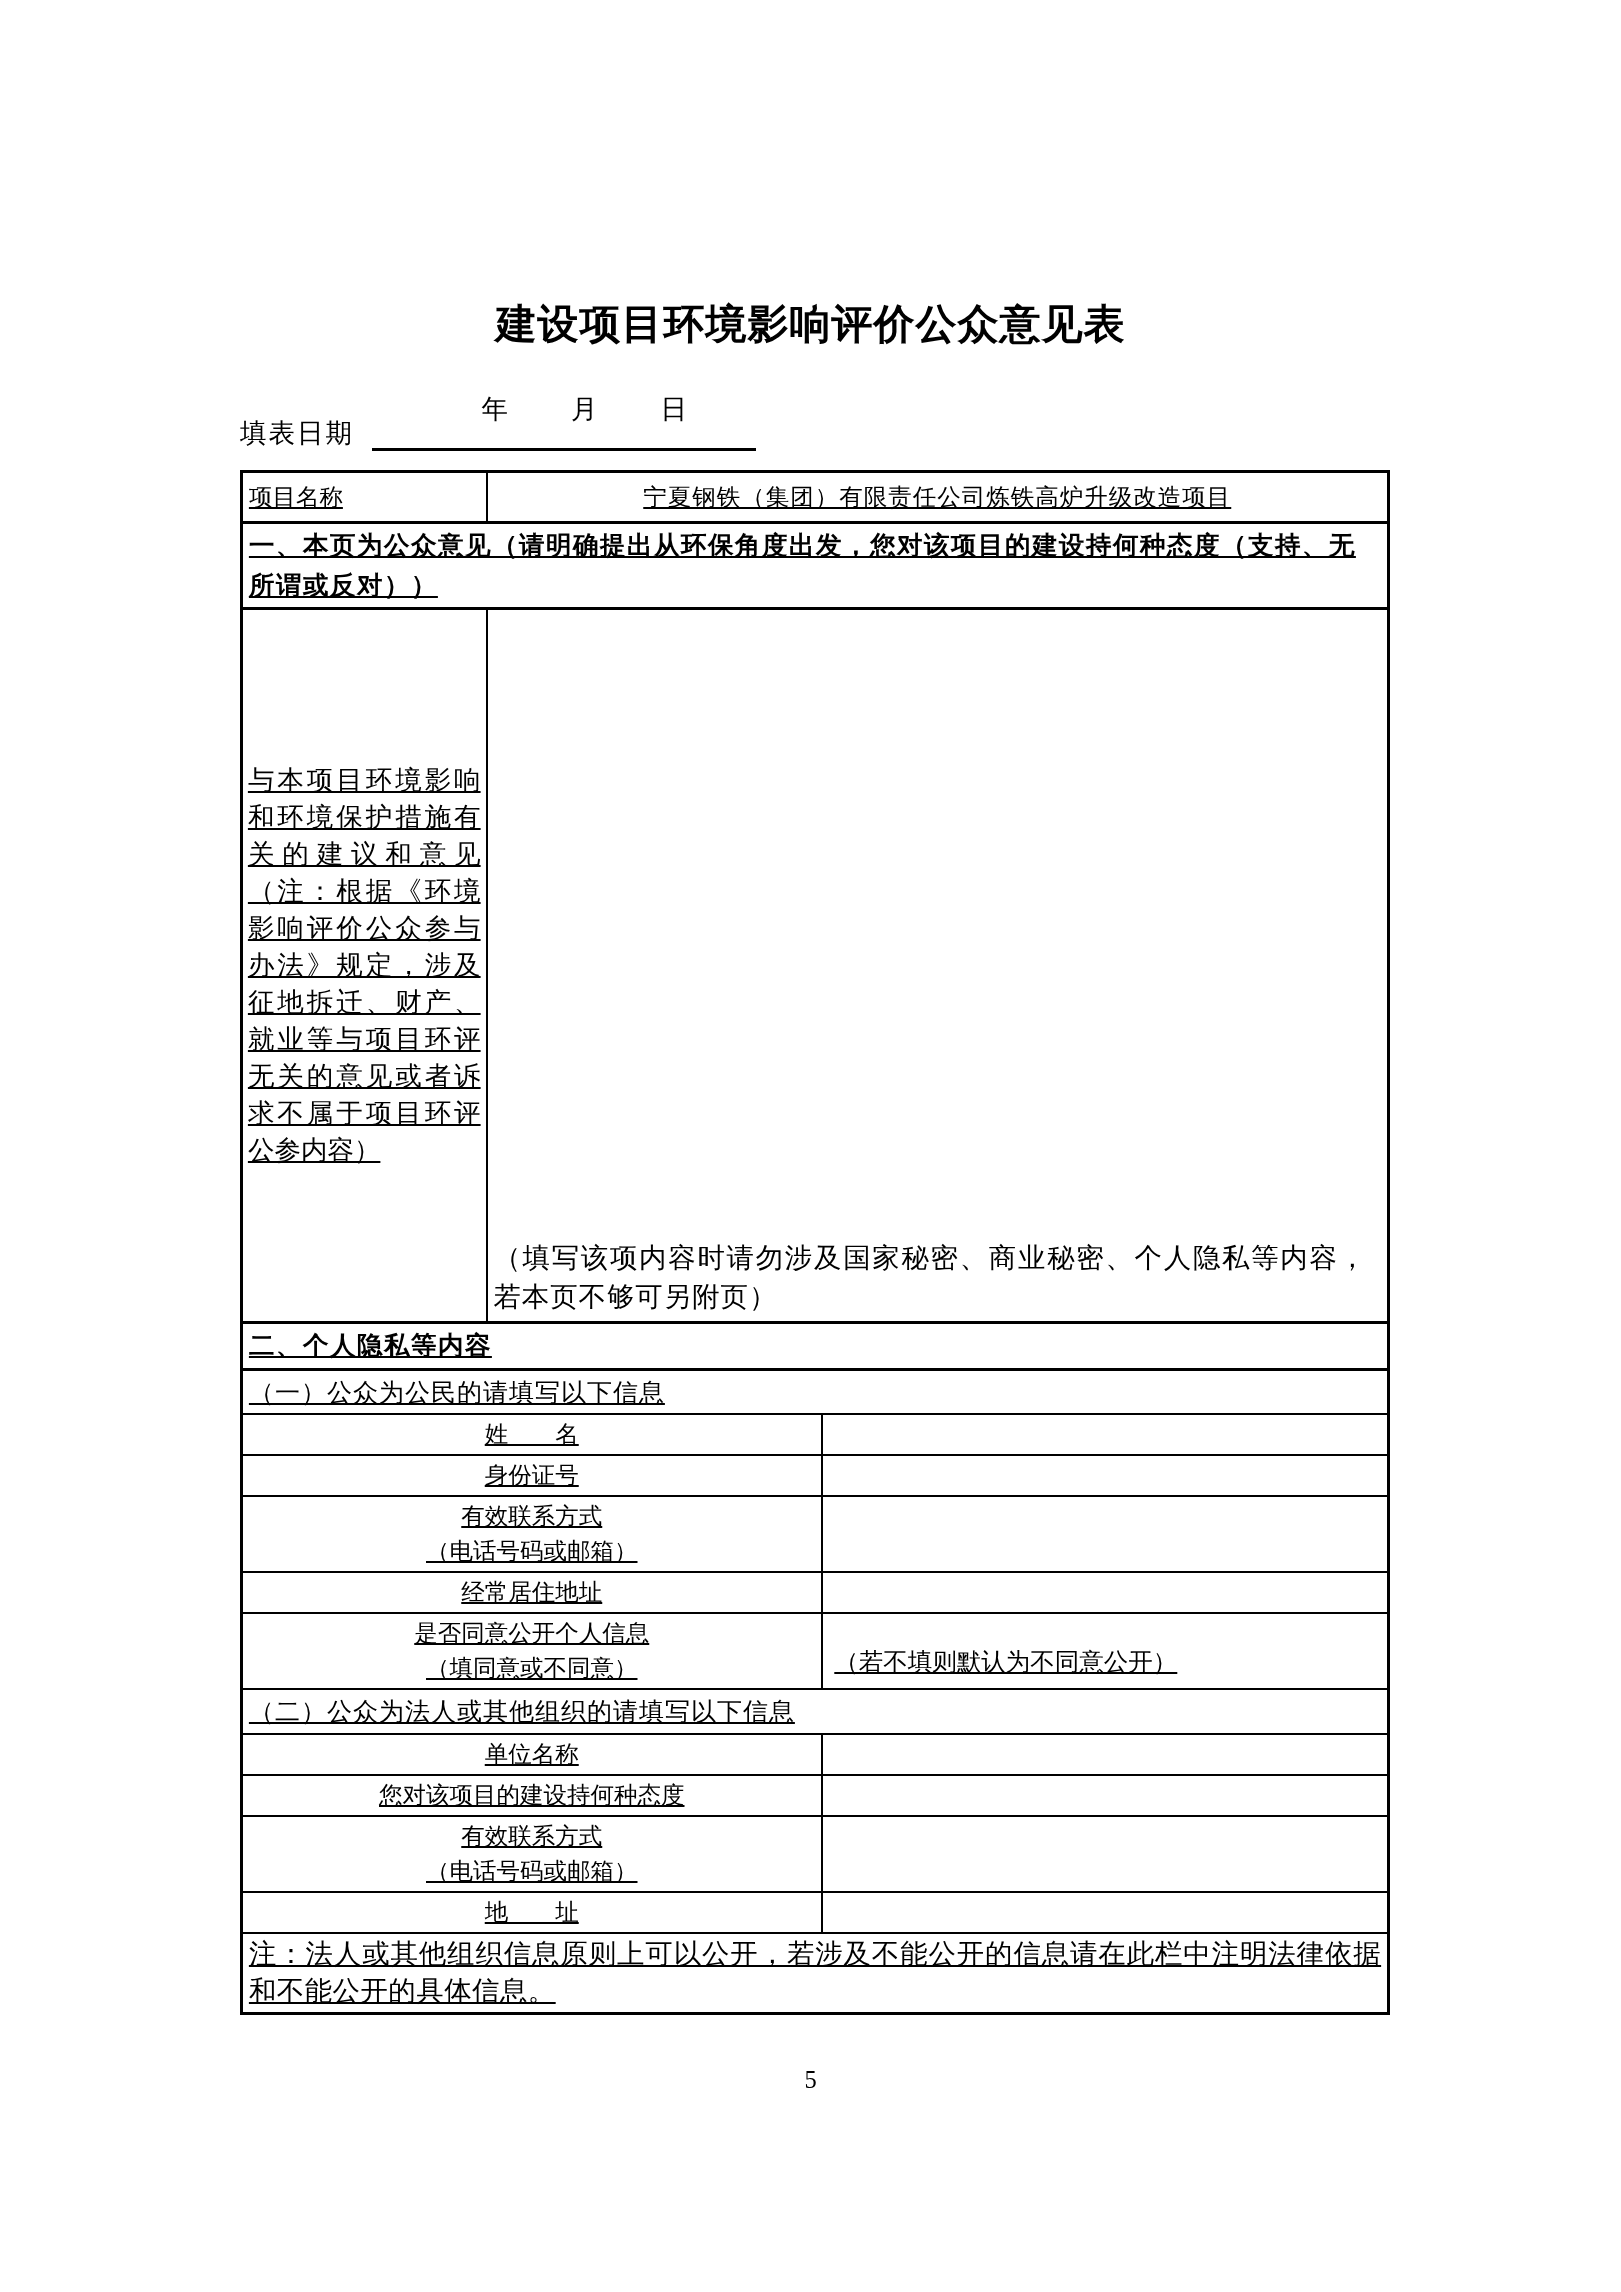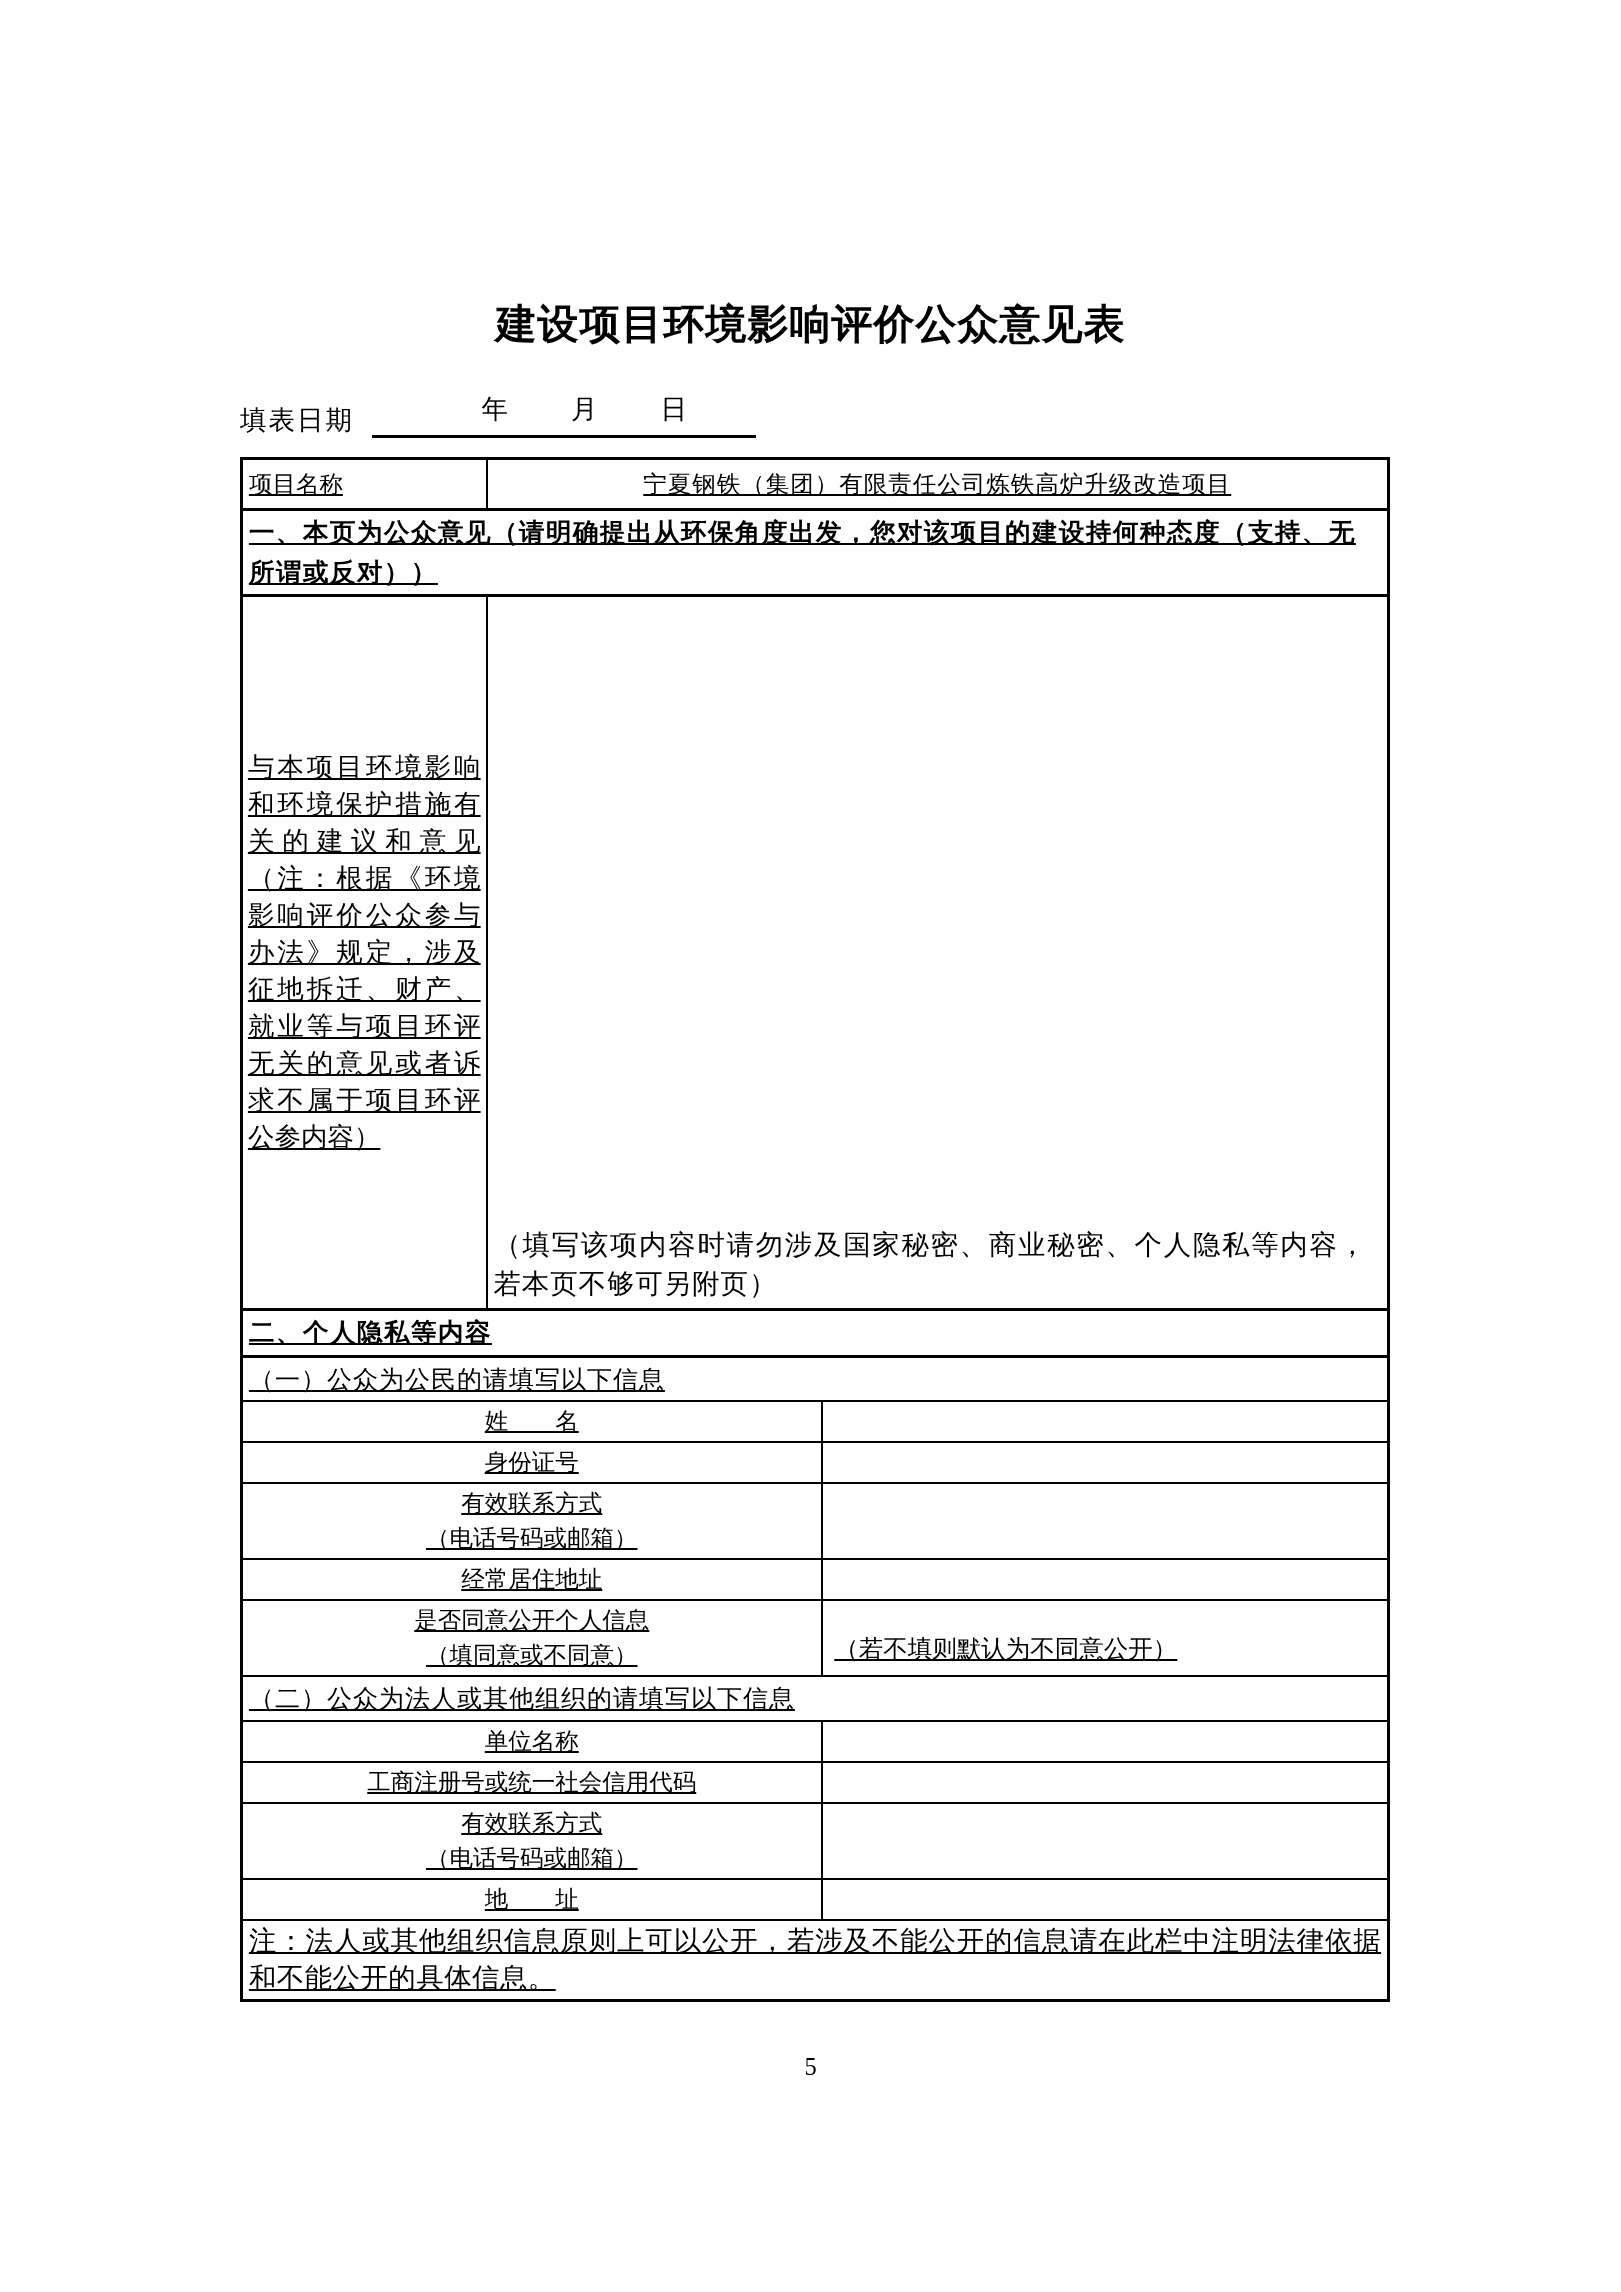--- a/index.html
+++ b/index.html
@@ -30,21 +30,21 @@
     font-size: 26.5px;
     line-height: 1.3;
     white-space: nowrap;
   }
   .dateline .date-label { letter-spacing: 2px; }
   .date-blank {
     display: inline-block;
     width: 384px;
     margin-left: 17.6px;
     border-bottom: 3.9px solid #000;
-    padding-bottom: 8px;
+    padding-bottom: 21px;
     vertical-align: bottom;
   }
   .date-blank .ymd { display: inline-block; }
   .date-blank .y { margin-left: 110px; }
   .date-blank .m { margin-left: 63px; }
   .date-blank .d { margin-left: 63px; }
   
   table.form {
     margin: 19.6px 0 0 240px;
     width: 1147px;
@@ -199,21 +199,21 @@
 
     <tr class="row-sub">
       <td colspan="3" class="subsection-title">（二）公众为法人或其他组织的请填写以下信息</td>
     </tr>
 
     <tr class="row-single">
       <td colspan="2" class="info-label">单位名称</td>
       <td></td>
     </tr>
     <tr class="row-single">
-      <td colspan="2" class="info-label">工商注册号或统一社会信用代码</td>
+      <td colspan="2" class="info-label">您对该项目的建设持何种态度</td>
       <td></td>
     </tr>
     <tr class="row-double">
       <td colspan="2" class="info-label">
         <div>有效联系方式</div>
         <div class="sub">（电话号码或邮箱）</div>
       </td>
       <td></td>
     </tr>
     <tr class="row-single">

